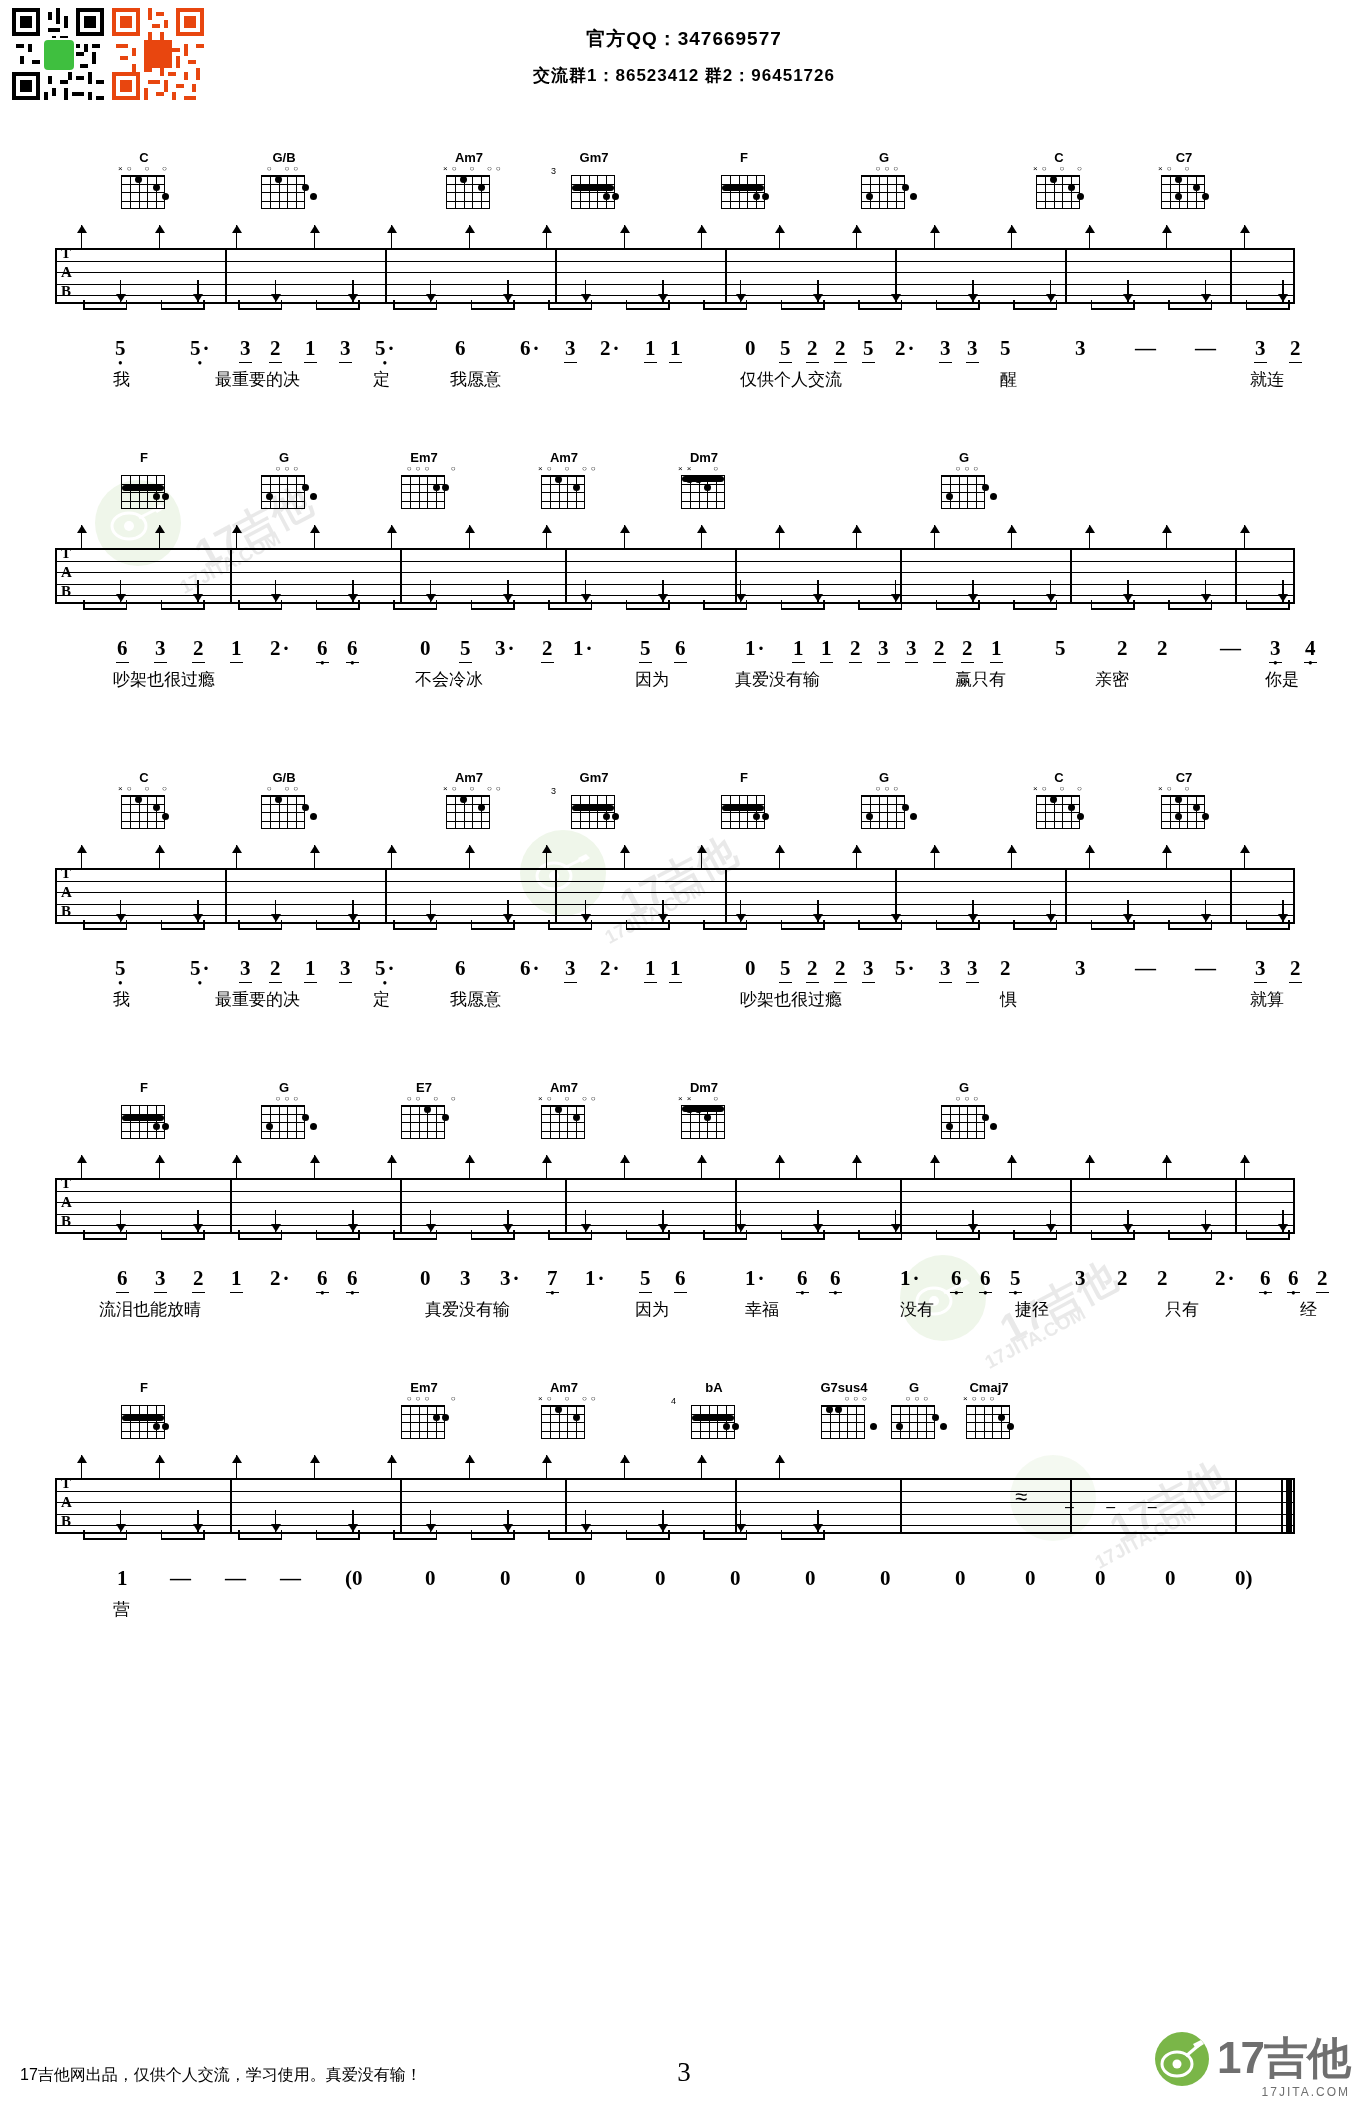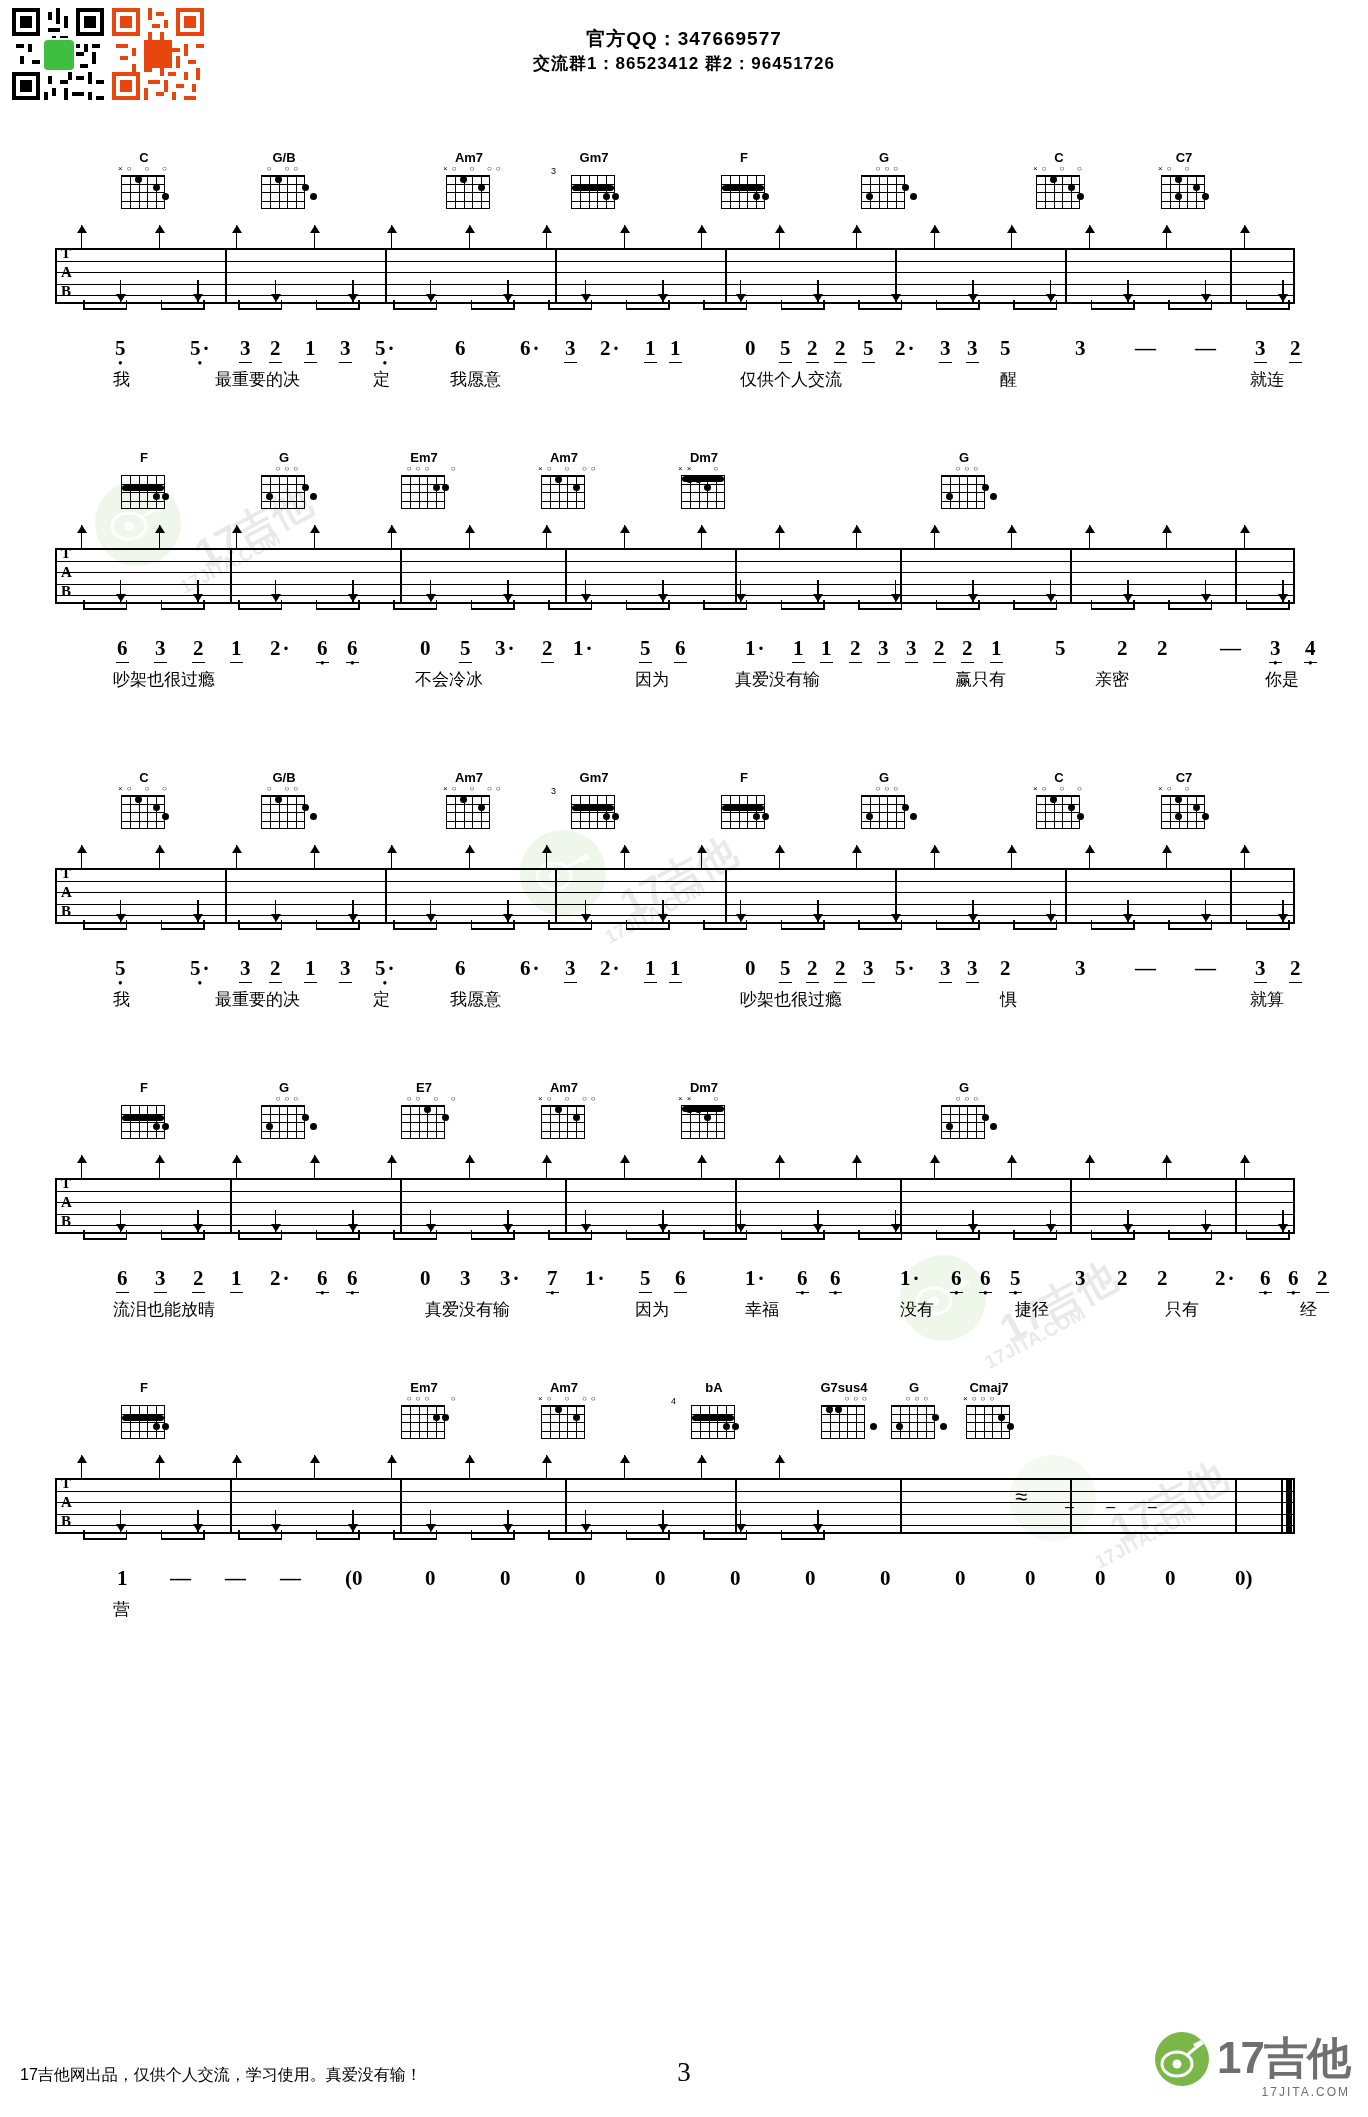--- a/index.html
+++ b/index.html
@@ -4,21 +4,21 @@
 <style>
   html,body{margin:0;padding:0;background:#ffffff;}
   body{width:1368px;height:2117px;position:relative;font-family:"Liberation Sans",sans-serif;color:#000;}
   .page{position:relative;width:1368px;height:2117px;overflow:hidden;}
 
   
   .qr-wrap{position:absolute;left:12px;top:8px;display:flex;gap:8px;}
   .qr{width:92px;height:92px;position:relative;}
   .contact{position:absolute;left:0;right:0;top:26px;text-align:center;}
   .contact .line1{font-size:19px;font-weight:bold;letter-spacing:1px;}
-  .contact .line2{font-size:17px;font-weight:bold;letter-spacing:1px;}
+  .contact .line2{font-size:17px;font-weight:bold;letter-spacing:1px;margin-top:12px;}
 
   
   .system{position:absolute;left:55px;width:1240px;}
   .chords{position:relative;height:72px;}
   .chord{position:absolute;width:58px;text-align:center;}
   .chord .cname{font-size:13px;font-weight:bold;margin-bottom:2px;height:15px;}
   .chord .fret-lbl{position:absolute;left:-14px;top:16px;font-size:9px;}
   .diagram{position:relative;width:46px;height:44px;margin:0 auto;}
   .diagram .grid{position:absolute;left:0;top:8px;width:44px;height:34px;box-sizing:border-box;border:1px solid #000;border-top:2px solid #000;}
   .diagram .grid.noNut{border-top:1px solid #000;}
@@ -1697,21 +1697,21 @@
           <div class="note" style="left: 955px;"><span>5</span><span class="dotd">•</span><span class="underline"></span></div>
           <div class="note" style="left: 1020px;"><span>3</span></div>
           <div class="note" style="left: 1062px;"><span>2</span></div>
           <div class="note" style="left: 1102px;"><span>2</span></div>
           <div class="note" style="left: 1160px;"><span>2</span><span style="margin-left: 2px;">·</span></div>
           <div class="note" style="left: 1205px;"><span>6</span><span class="dotd">•</span><span class="underline"></span></div>
           <div class="note" style="left: 1233px;"><span>6</span><span class="dotd">•</span><span class="underline"></span></div>
           <div class="note" style="left: 1262px;"><span>2</span><span class="underline"></span></div>
         </div>
         <div class="lyricrow" style="top: 218px;">
-          <div class="lyr" style="left: 58px;">流泪也能放晴</div>
+          <div class="lyr" style="left: 44px;">流泪也能放晴</div>
           <div class="lyr" style="left: 370px;">真爱没有输</div>
           <div class="lyr" style="left: 580px;">因为</div>
           <div class="lyr" style="left: 690px;">幸福</div>
           <div class="lyr" style="left: 845px;">没有</div>
           <div class="lyr" style="left: 960px;">捷径</div>
           <div class="lyr" style="left: 1110px;">只有</div>
           <div class="lyr" style="left: 1245px;">经</div>
         </div>
       </div>
       <div class="system" style="top: 1380px;">

